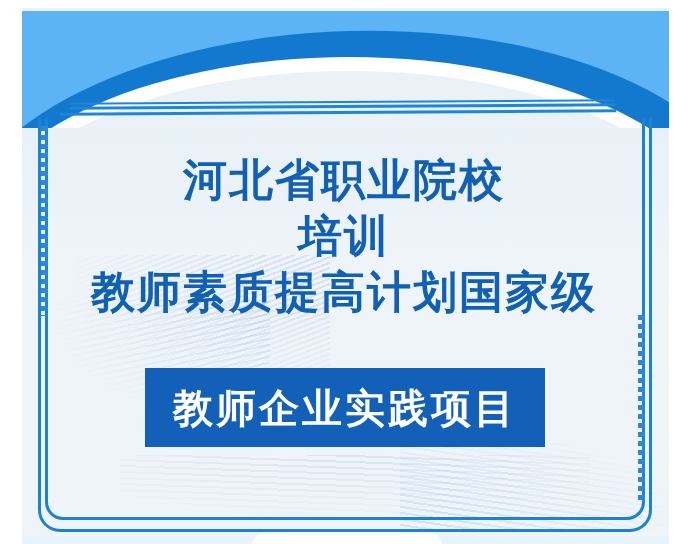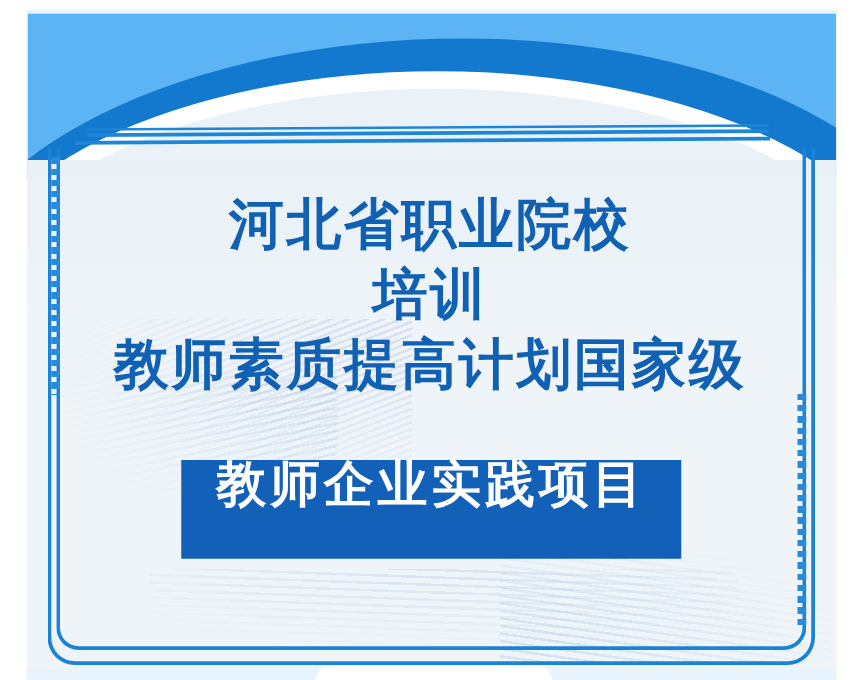--- a/index.html
+++ b/index.html
@@ -235,21 +235,21 @@
 
   
   .badge {
     position: absolute;
     left: 145px;
     top: 368px;
     width: 400px;
     height: 79px;
     background: #1360b8;
     display: flex;
-    align-items: flex-start;
+    align-items: center;
     justify-content: center;
     z-index: 9;
   }
   .badge-text {
     color: #ffffff;
     font-family: "DejaVu Sans", "Liberation Sans", sans-serif;
     font-weight: bold;
     font-size: 40px;
     letter-spacing: 3px;
     line-height: 1;

